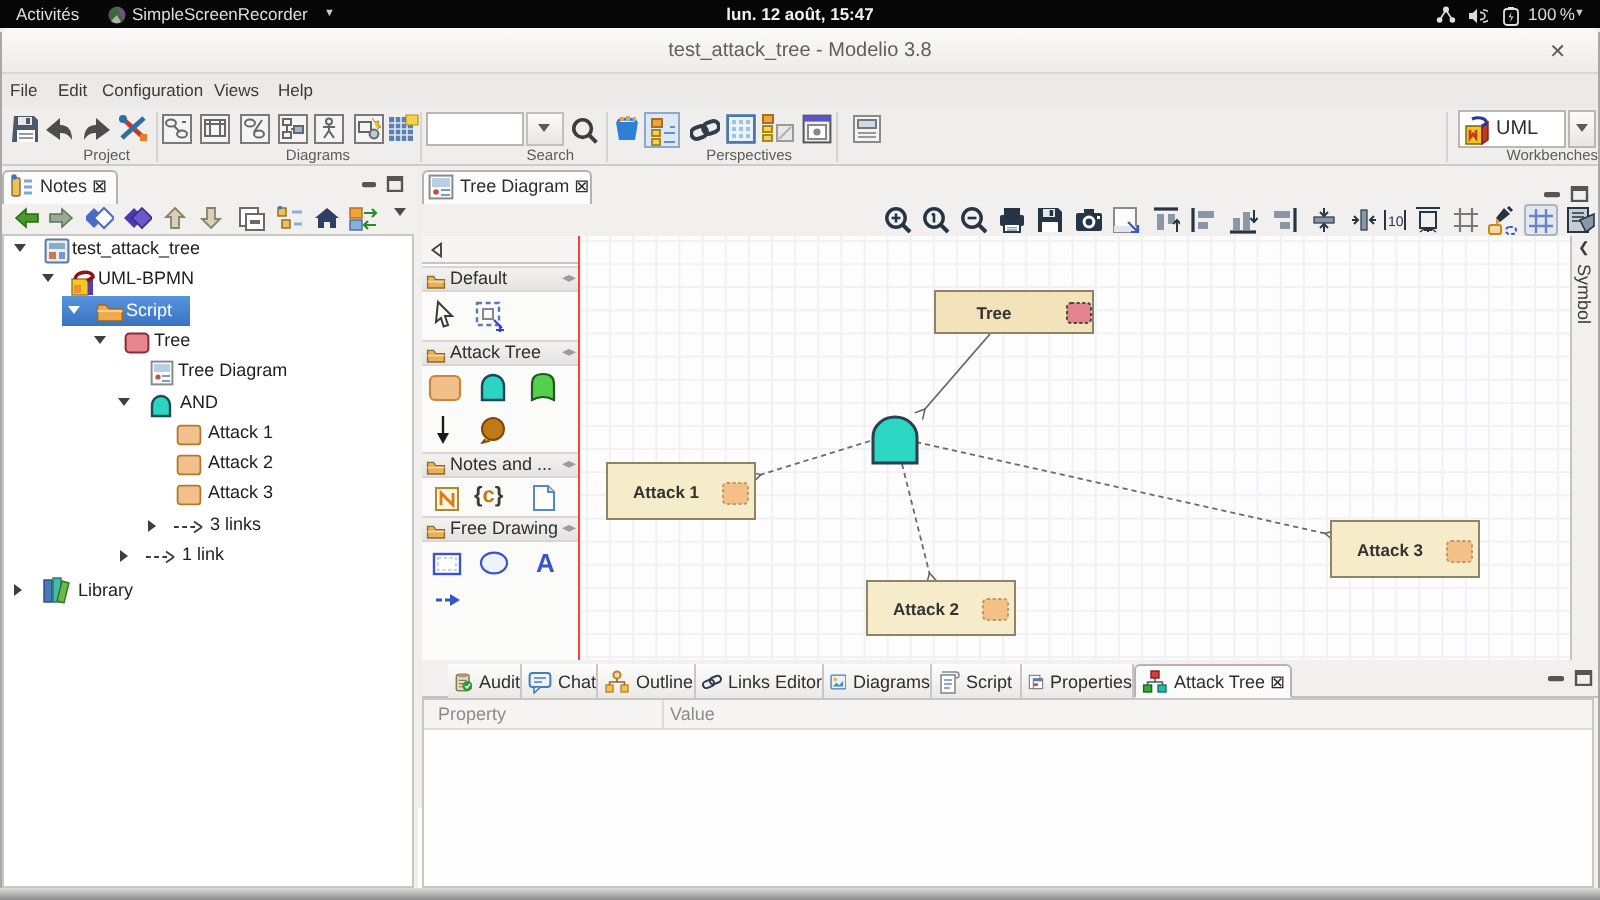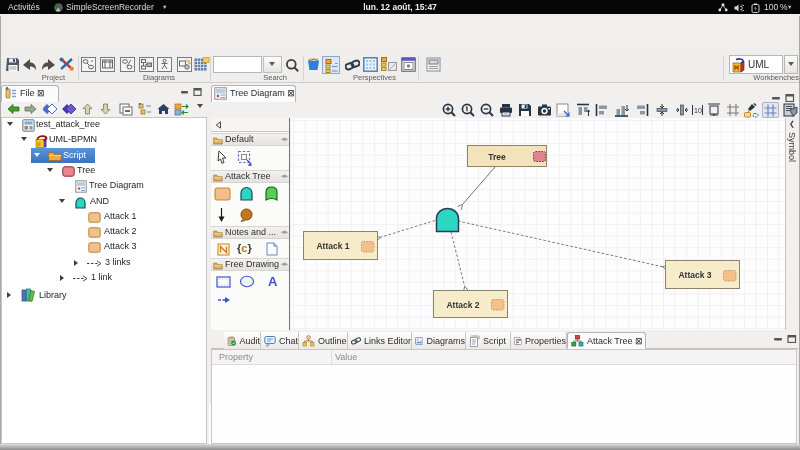--- a/index.html
+++ b/index.html
@@ -70,20 +70,31 @@
         <path d="M0.5,2.5 h1.8 L4.5,0.5 v7 L2.3,5.5 h-1.8 z" fill="#dadada"></path>
         <path d="M6,2.2 a2.5,1.8 0 0 1 0,3.6 M7.5,1 a4,3 0 0 1 0,6" fill="none" stroke="#dadada" stroke-width="0.8"></path>
       </svg>
     <svg class="t" style="left:751px;top:2.5px" width="9" height="10" viewBox="0 0 9 10">
         <rect x="1" y="1.5" width="7" height="8" rx="1.5" fill="none" stroke="#e0e0e0" stroke-width="0.9"></rect>
         <rect x="3" y="0.5" width="3" height="1.5" fill="#e0e0e0"></rect>
         <path d="M4.8,3 L3.3,5.6 h1.5 L3.8,8.2 L5.8,5.2 H4.3 Z" fill="#e0e0e0"></path>
       </svg>
     <span class="t" style="left:764px">100 %</span>
     <span class="t" style="left:787px;top:4px;font-size:5.5px;color:#c8c8c8;">▼</span>
+  </div>
+  <div id="titlebar" class="abs">
+    <div class="title">test_attack_tree - Modelio 3.8</div>
+    <div class="close">✕</div>
+  </div>
+  <div id="menubar" class="abs">
+    <span style="left:4px;top:3px">File</span>
+      <span style="left:28px;top:3px">Edit</span>
+      <span style="left:50px;top:3px">Configuration</span>
+      <span style="left:106px;top:3px">Views</span>
+      <span style="left:138px;top:3px">Help</span>
   </div>
   <div id="toolbar" class="abs">
     <svg class="ticon" style="left:5px" width="14" height="15" viewBox="0 0 14 15">
         <path d="M1,1 h10 l2,2 v11 h-13 z" fill="#4a5a6a"></path>
         <rect x="3" y="1.5" width="7" height="4" fill="#e8e8e8"></rect>
         <rect x="7" y="2" width="2" height="3" fill="#4a5a6a"></rect>
         <rect x="2.5" y="8" width="9" height="6" fill="#fff"></rect>
         <rect x="3.5" y="9.5" width="7" height="1" fill="#999"></rect>
         <rect x="3.5" y="11.5" width="7" height="1" fill="#999"></rect>
       </svg>
@@ -217,21 +228,21 @@
     <div class="abs" style="left:786.5px;top:8px;width:0;height:0;border-left:3.5px solid transparent;border-right:3.5px solid transparent;border-top:4.5px solid #5a5a5a;"></div>
     <div class="tlabel" style="left:722px;width:76px">Workbenches</div>
   </div>
   <div id="lpanel" class="abs">
     <div class="tab-active" style="left:0px;top:2px;width:58px;height:17px;"></div>
     <svg class="abs" style="left:4px;top:4px" width="13" height="13" viewBox="0 0 13 13">
         <rect x="1" y="2" width="4" height="9" rx="1" fill="#f0c060" stroke="#8a6a20" stroke-width="0.7"></rect>
         <path d="M7,3.5 h4 M7,6.5 h4 M7,9.5 h4" stroke="#7aa8d8" stroke-width="1.6"></path>
         <circle cx="2" cy="1.5" r="1.4" fill="#3a78c0"></circle>
       </svg>
-    <div class="abs" style="left:19px;top:5px;font-size:9px;color:#2e2e2e;">File ⊠</div>
+    <div class="abs" style="left:19px;top:5px;font-size:9px;color:#2e2e2e;">Notes ⊠</div>
     <div class="minmax" style="left:179px;top:5px;"><svg width="22" height="8" viewBox="0 0 22 8">
           <rect x="1" y="3" width="7" height="2.6" rx="1" fill="#555"></rect>
           <rect x="14" y="0.5" width="7" height="7" fill="none" stroke="#555" stroke-width="1.2"></rect>
           <rect x="14" y="0.5" width="7" height="2" fill="#555"></rect>
         </svg></div>
     <div class="abs" id="ltoolbar" style="left:0;top:19px;width:207px;height:15px;">
       <svg class="abs" style="left:6px;top:1px" width="13" height="12" viewBox="0 0 13 12">
           <path d="M1,6 L6,1.5 V4 H12 V8 H6 V10.5 Z" fill="#4a9a2a" stroke="#2a6a10" stroke-width="0.8"></path>
         </svg>
       <svg class="abs" style="left:23px;top:1px" width="13" height="12" viewBox="0 0 13 12">

